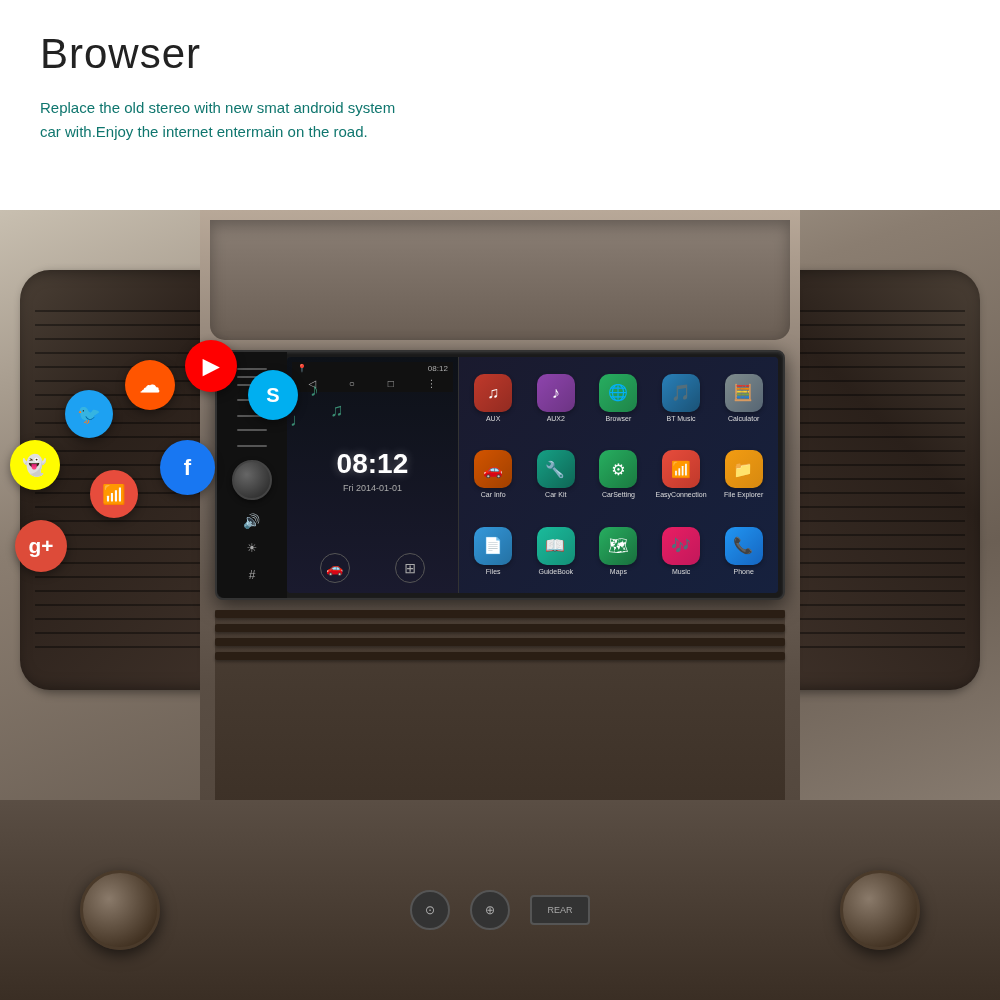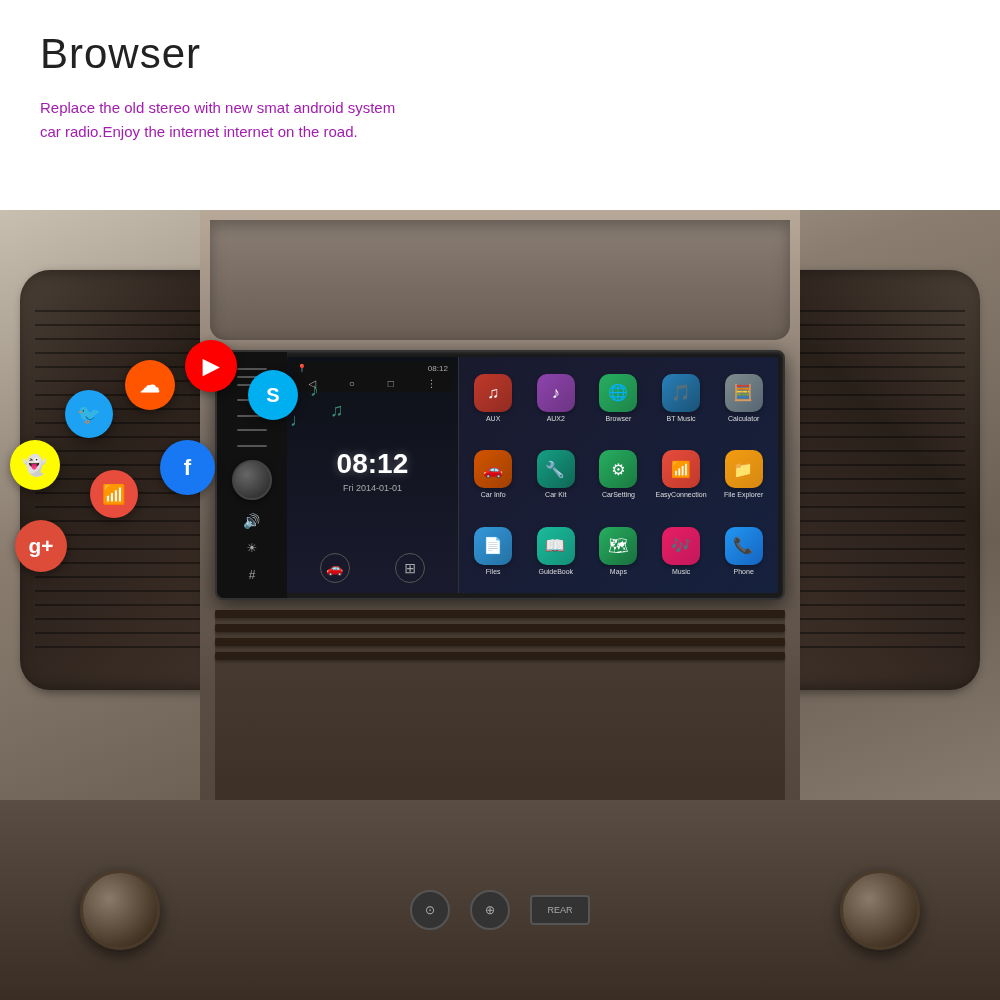--- a/index.html
+++ b/index.html
@@ -21,21 +21,21 @@
     .android-title {
       font-size: 42px;
       font-weight: 300;
       color: #222;
       margin-bottom: 18px;
       letter-spacing: 1px;
     }
 
     .android-desc {
       font-size: 15px;
-      color: #a21caf;
+      color: #0f766e;
       line-height: 1.6;
     }
 
     
     .car-section {
       position: relative;
       width: 1000px;
       height: 790px;
       background: linear-gradient(160deg, #c8bfb0 0%, #8a7d70 30%, #6b5f54 60%, #9a8e82 100%);
       overflow: hidden;
@@ -443,21 +443,21 @@
       box-shadow: 0 2px 3px rgba(0,0,0,0.3);
     }
   </style>
 </head>
 <body>
 
 <div class="top-section">
   <h1 class="android-title">Browser</h1>
   <p class="android-desc">
     <span>Replace the old stereo with new smat android system</span><br>
-    <span>car radio.Enjoy the internet internet on the road.</span>
+    <span>car with.Enjoy the internet entermain on the road.</span>
   </p>
 </div>
 
 <div class="car-section">
 
   <div class="vent-left"></div>
   <div class="vent-right"></div>
   <div class="center-dash"></div>
   <div class="upper-storage"></div>
 

